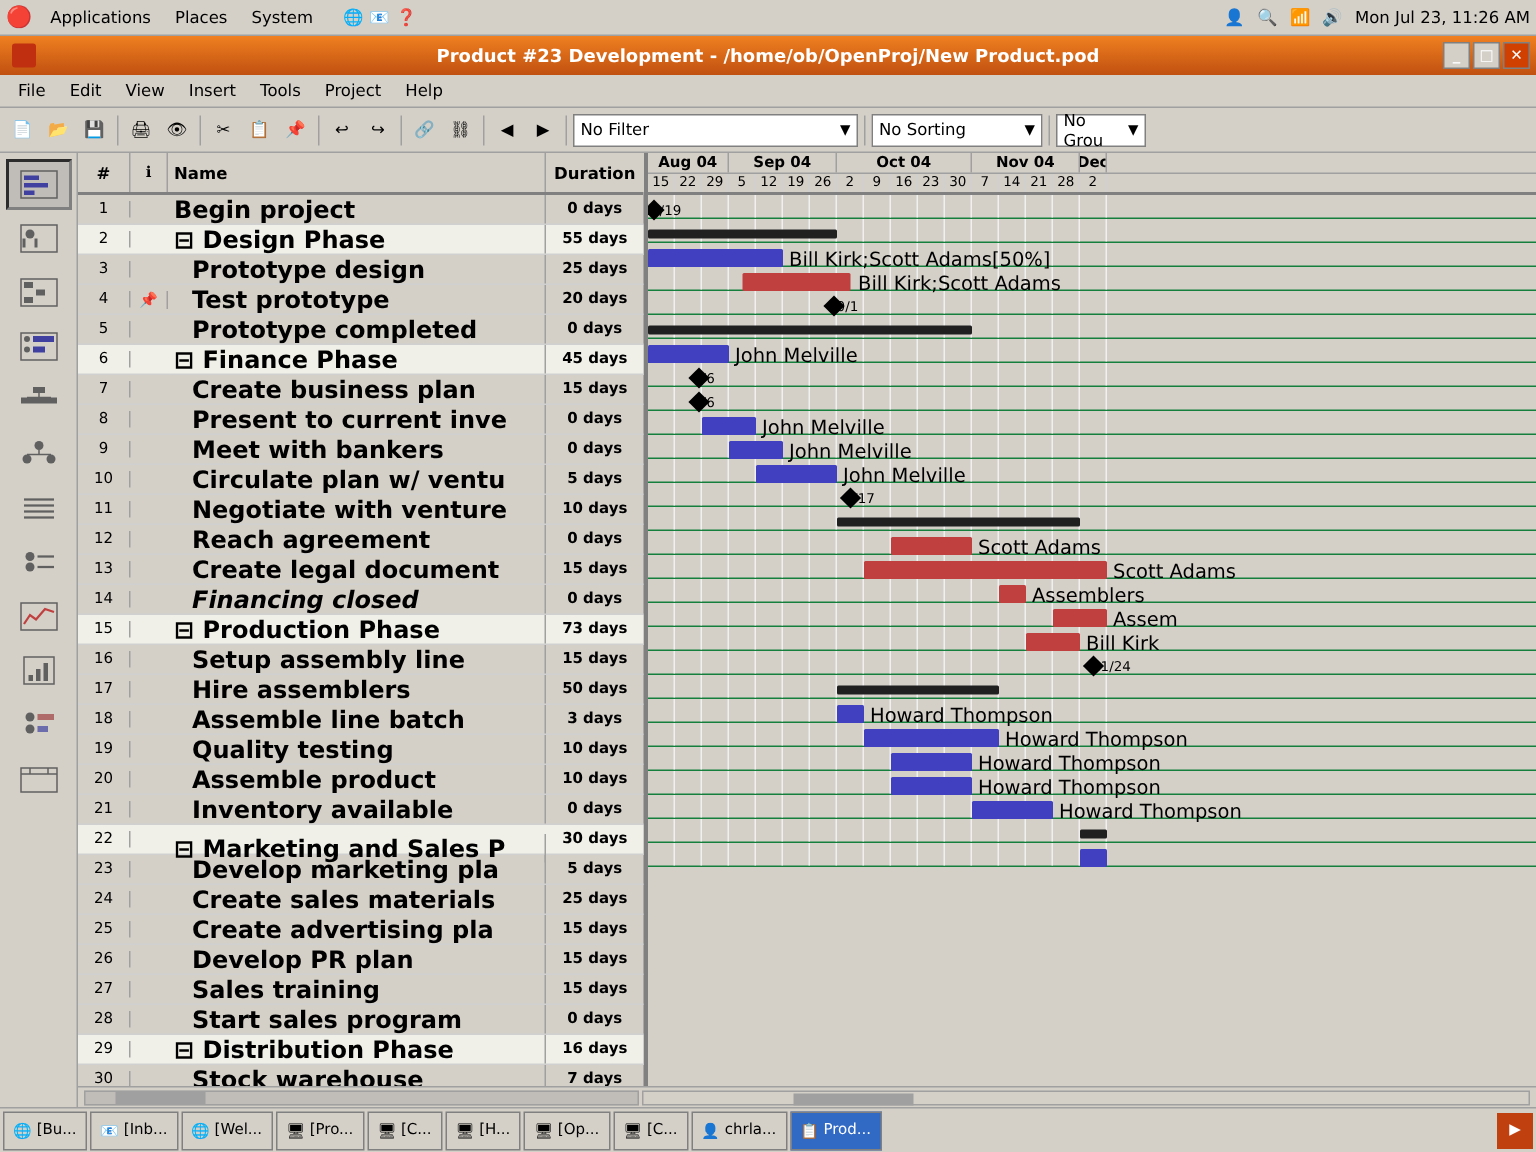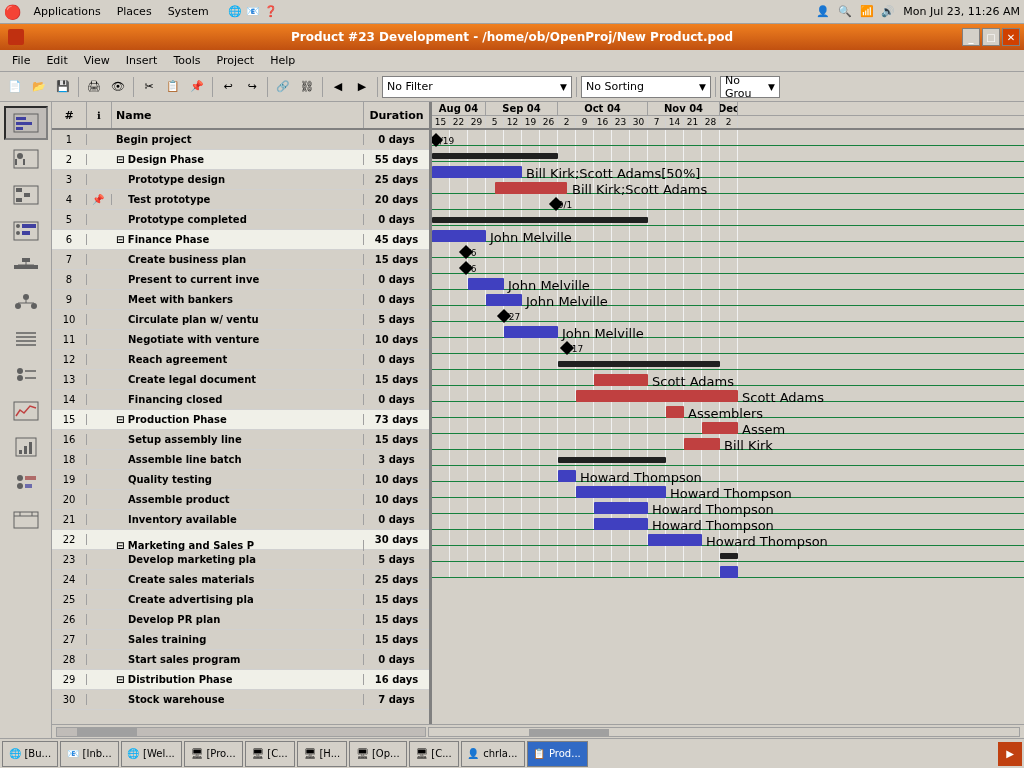--- a/index.html
+++ b/index.html
@@ -74,21 +74,21 @@
       display: flex; align-items: center; justify-content: center;
       font-size: 11px; cursor: pointer;
     }
     .toolbar-sep { width: 1px; height: 20px; background: #a0a0a0; margin: 0 2px; }
     .toolbar-dropdown {
       height: 22px; display: flex; align-items: center;
       background: white; border: 1px solid #808080;
       padding: 0 4px; cursor: pointer; font-size: 11px;
     }
     .filter-dropdown { width: 190px; }
-    .sorting-dropdown { width: 130px; }
+    .sorting-dropdown { width: 114px; }
     .group-dropdown { width: 60px; }
 
     
     .main-content {
       display: flex;
       height: calc(768px - 24px - 26px - 22px - 30px - 30px);
     }
 
     
     .sidebar {
@@ -149,21 +149,21 @@
 
     .task-row {
       display: flex;
       height: 20px;
       border-bottom: 1px solid #d0d0d0;
       align-items: center;
     }
     .task-row.phase { background: #f0f0e8; font-weight: bold; }
     .task-row .col-id { background: transparent; font-weight: normal; font-size: 10px; }
     .task-row .col-info { background: transparent; font-size: 10px; }
-    .task-row .col-name { font-size: 10px; white-space: nowrap; overflow: hidden; text-overflow: ellipsis; }
+    .task-row .col-name { font-size: 16px; white-space: nowrap; overflow: hidden; text-overflow: ellipsis; }
     .task-row .col-dur { font-size: 10px; }
     .phase-name { font-weight: bold; font-size: 10px; }
     .phase-dur { font-weight: bold; font-size: 10px; color: #000; }
 
     
     .gantt-chart {
       flex: 1;
       overflow: auto;
       position: relative;
     }
@@ -558,34 +558,40 @@
   </div>
             <div class="task-row">
     <div class="col-id">13</div>
     <div class="col-info"></div>
     <div class="col-name " style="padding-left: 16px;">Create legal document</div>
     <div class="col-dur ">15 days</div>
   </div>
             <div class="task-row">
     <div class="col-id">14</div>
     <div class="col-info"></div>
-    <div class="col-name " style="padding-left: 16px;">Financing closed</div>
+    <div class="col-name " style="padding-left: 16px; font-style: italic;">Financing closed</div>
     <div class="col-dur ">0 days</div>
   </div>
             <div class="task-row phase">
     <div class="col-id">15</div>
     <div class="col-info"></div>
     <div class="col-name phase-name" style="padding-left: 4px;">⊟ Production Phase</div>
     <div class="col-dur phase-dur">73 days</div>
   </div>
             <div class="task-row">
     <div class="col-id">16</div>
     <div class="col-info"></div>
     <div class="col-name " style="padding-left: 16px;">Setup assembly line</div>
     <div class="col-dur ">15 days</div>
+  </div>
+            <div class="task-row">
+    <div class="col-id">17</div>
+    <div class="col-info"></div>
+    <div class="col-name " style="padding-left: 16px;">Hire assemblers</div>
+    <div class="col-dur ">50 days</div>
   </div>
             <div class="task-row">
     <div class="col-id">18</div>
     <div class="col-info"></div>
     <div class="col-name " style="padding-left: 16px;">Assemble line batch</div>
     <div class="col-dur ">3 days</div>
   </div>
             <div class="task-row">
     <div class="col-id">19</div>
     <div class="col-info"></div>
@@ -955,43 +961,20 @@
                 <div class="gantt-cell"></div>
                 <div class="gantt-cell"></div>
                 <div class="gantt-cell"></div>
                 <div class="gantt-cell"></div>
                 <div class="gantt-cell"></div>
                 <div class="gantt-cell"></div>
                 <div class="gantt-cell"></div>
                 <div class="gantt-cell"></div>
                 <div class="gantt-cell"></div>
               </div>
-              <div class="milestone" style="left: 67px;"></div>
-              <div class="milestone-label" style="left: 68px;">8/27</div>
-            </div>
-            <div class="gantt-row">
-              <div class="gantt-row-bg">
-                <div class="gantt-cell"></div>
-                <div class="gantt-cell"></div>
-                <div class="gantt-cell"></div>
-                <div class="gantt-cell"></div>
-                <div class="gantt-cell"></div>
-                <div class="gantt-cell"></div>
-                <div class="gantt-cell"></div>
-                <div class="gantt-cell"></div>
-                <div class="gantt-cell"></div>
-                <div class="gantt-cell"></div>
-                <div class="gantt-cell"></div>
-                <div class="gantt-cell"></div>
-                <div class="gantt-cell"></div>
-                <div class="gantt-cell"></div>
-                <div class="gantt-cell"></div>
-                <div class="gantt-cell"></div>
-                <div class="gantt-cell"></div>
-              </div>
               <div class="gantt-bar bar-blue" style="left: 72px; width: 54px;"></div>
               <div class="bar-label" style="left: 130px;">John Melville</div>
             </div>
             <div class="gantt-row">
               <div class="gantt-row-bg">
                 <div class="gantt-cell"></div>
                 <div class="gantt-cell"></div>
                 <div class="gantt-cell"></div>
                 <div class="gantt-cell"></div>
                 <div class="gantt-cell"></div>
@@ -1140,20 +1123,43 @@
                 <div class="gantt-cell"></div>
                 <div class="gantt-cell"></div>
                 <div class="gantt-cell"></div>
                 <div class="gantt-cell"></div>
                 <div class="gantt-cell"></div>
                 <div class="gantt-cell"></div>
                 <div class="gantt-cell"></div>
               </div>
               <div class="gantt-bar bar-red" style="left: 252px; width: 36px;"></div>
               <div class="bar-label" style="left: 292px;">Bill Kirk</div>
+            </div>
+            <div class="gantt-row">
+              <div class="gantt-row-bg">
+                <div class="gantt-cell"></div>
+                <div class="gantt-cell"></div>
+                <div class="gantt-cell"></div>
+                <div class="gantt-cell"></div>
+                <div class="gantt-cell"></div>
+                <div class="gantt-cell"></div>
+                <div class="gantt-cell"></div>
+                <div class="gantt-cell"></div>
+                <div class="gantt-cell"></div>
+                <div class="gantt-cell"></div>
+                <div class="gantt-cell"></div>
+                <div class="gantt-cell"></div>
+                <div class="gantt-cell"></div>
+                <div class="gantt-cell"></div>
+                <div class="gantt-cell"></div>
+                <div class="gantt-cell"></div>
+                <div class="gantt-cell"></div>
+              </div>
+              <div class="milestone" style="left: 292px;"></div>
+              <div class="milestone-label" style="left: 296px;">11/24</div>
             </div>
             <div class="gantt-row">
               <div class="gantt-row-bg">
                 <div class="gantt-cell"></div>
                 <div class="gantt-cell"></div>
                 <div class="gantt-cell"></div>
                 <div class="gantt-cell"></div>
                 <div class="gantt-cell"></div>
                 <div class="gantt-cell"></div>
                 <div class="gantt-cell"></div>

